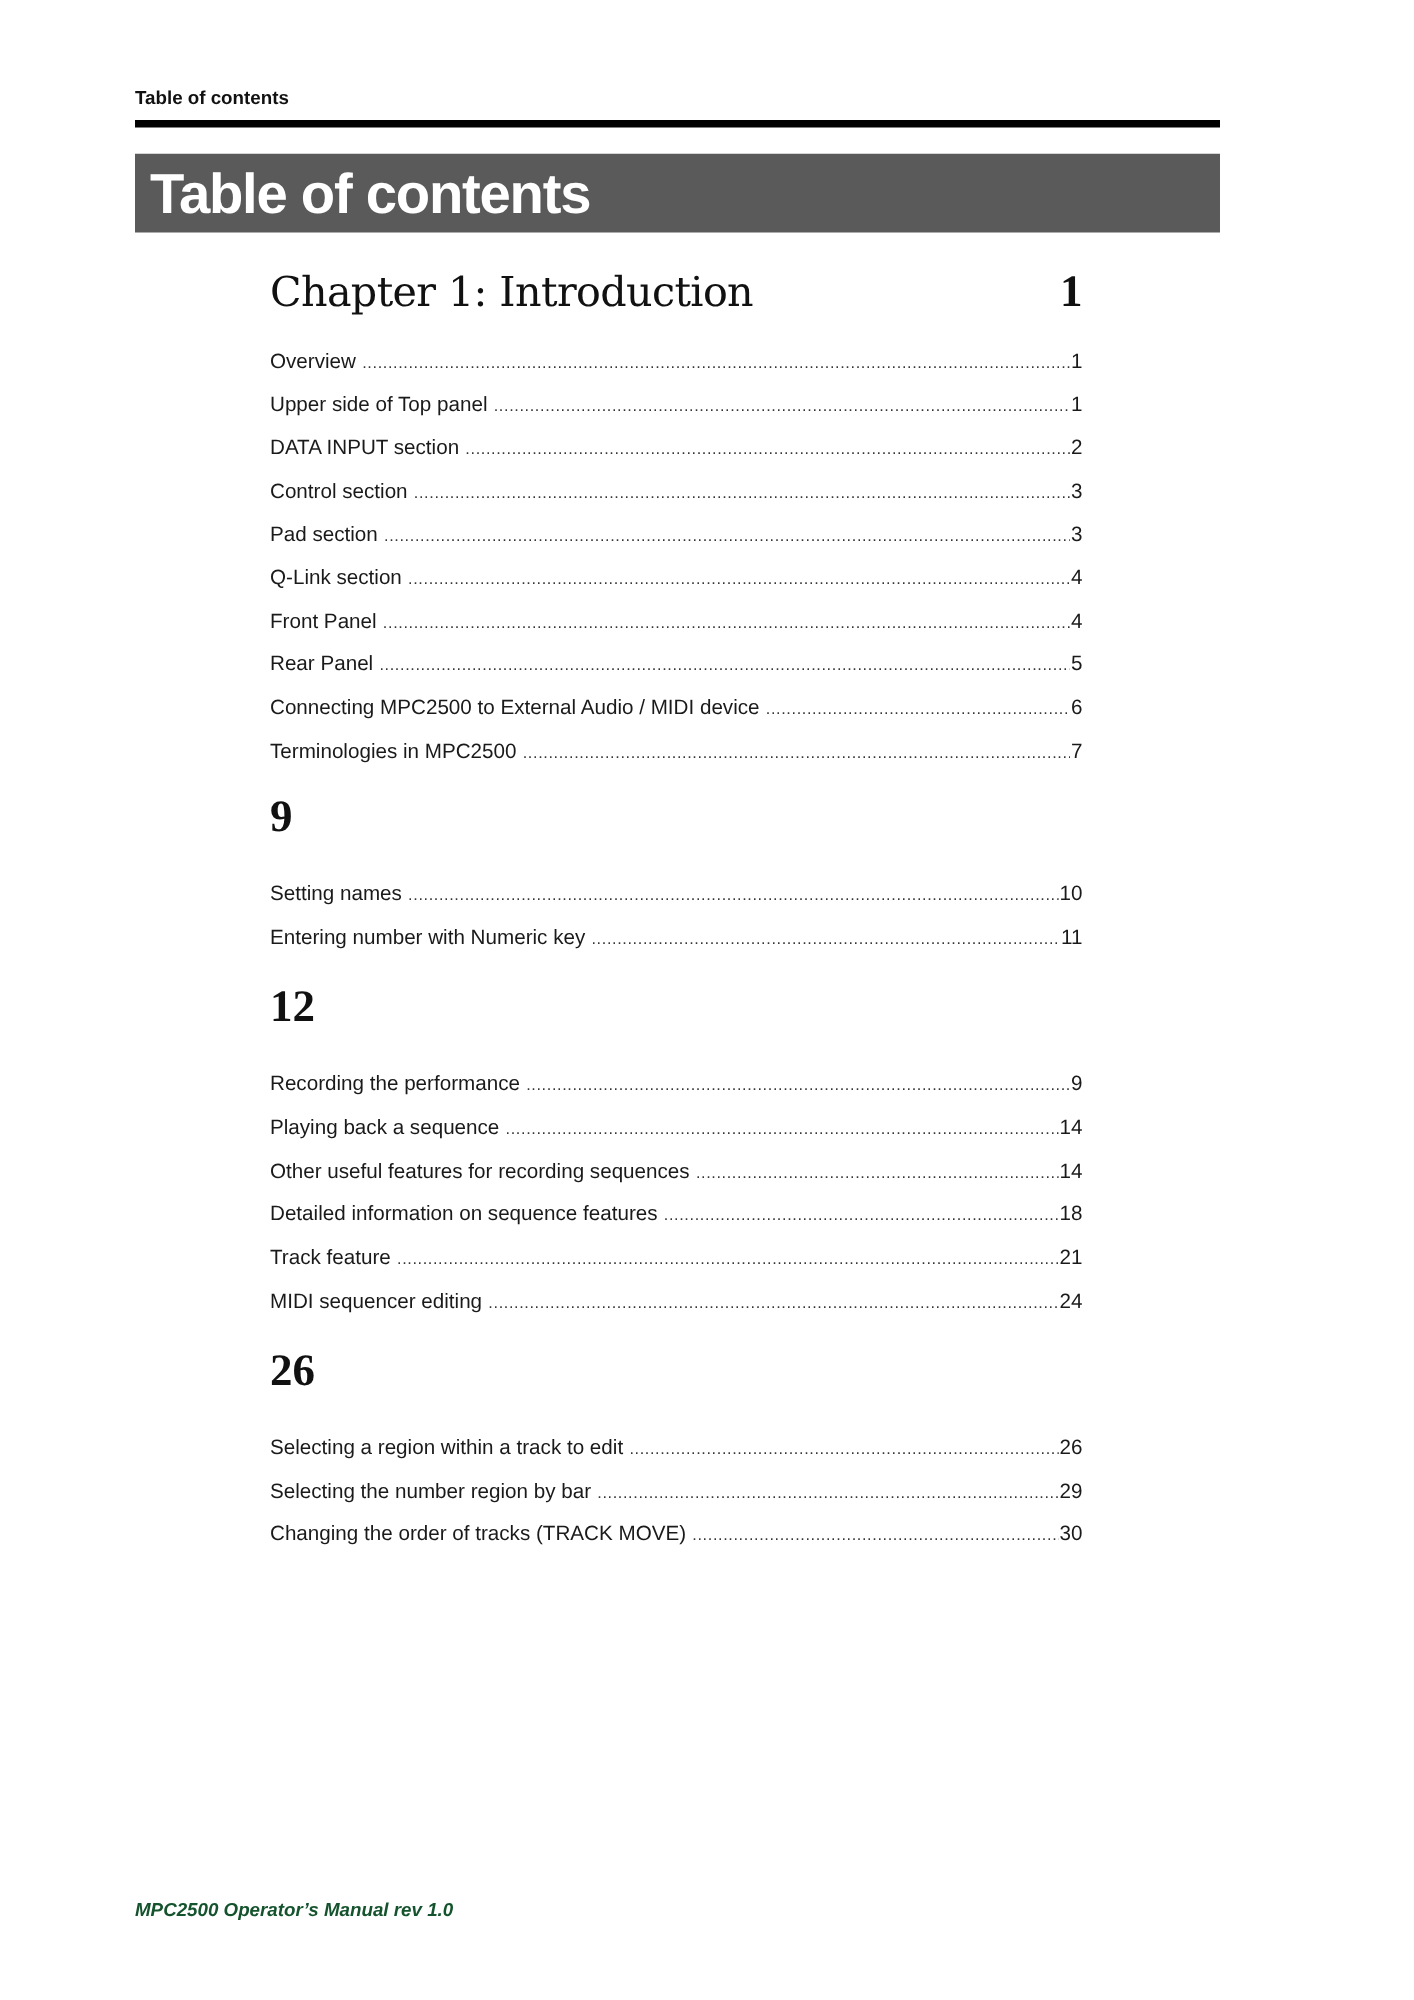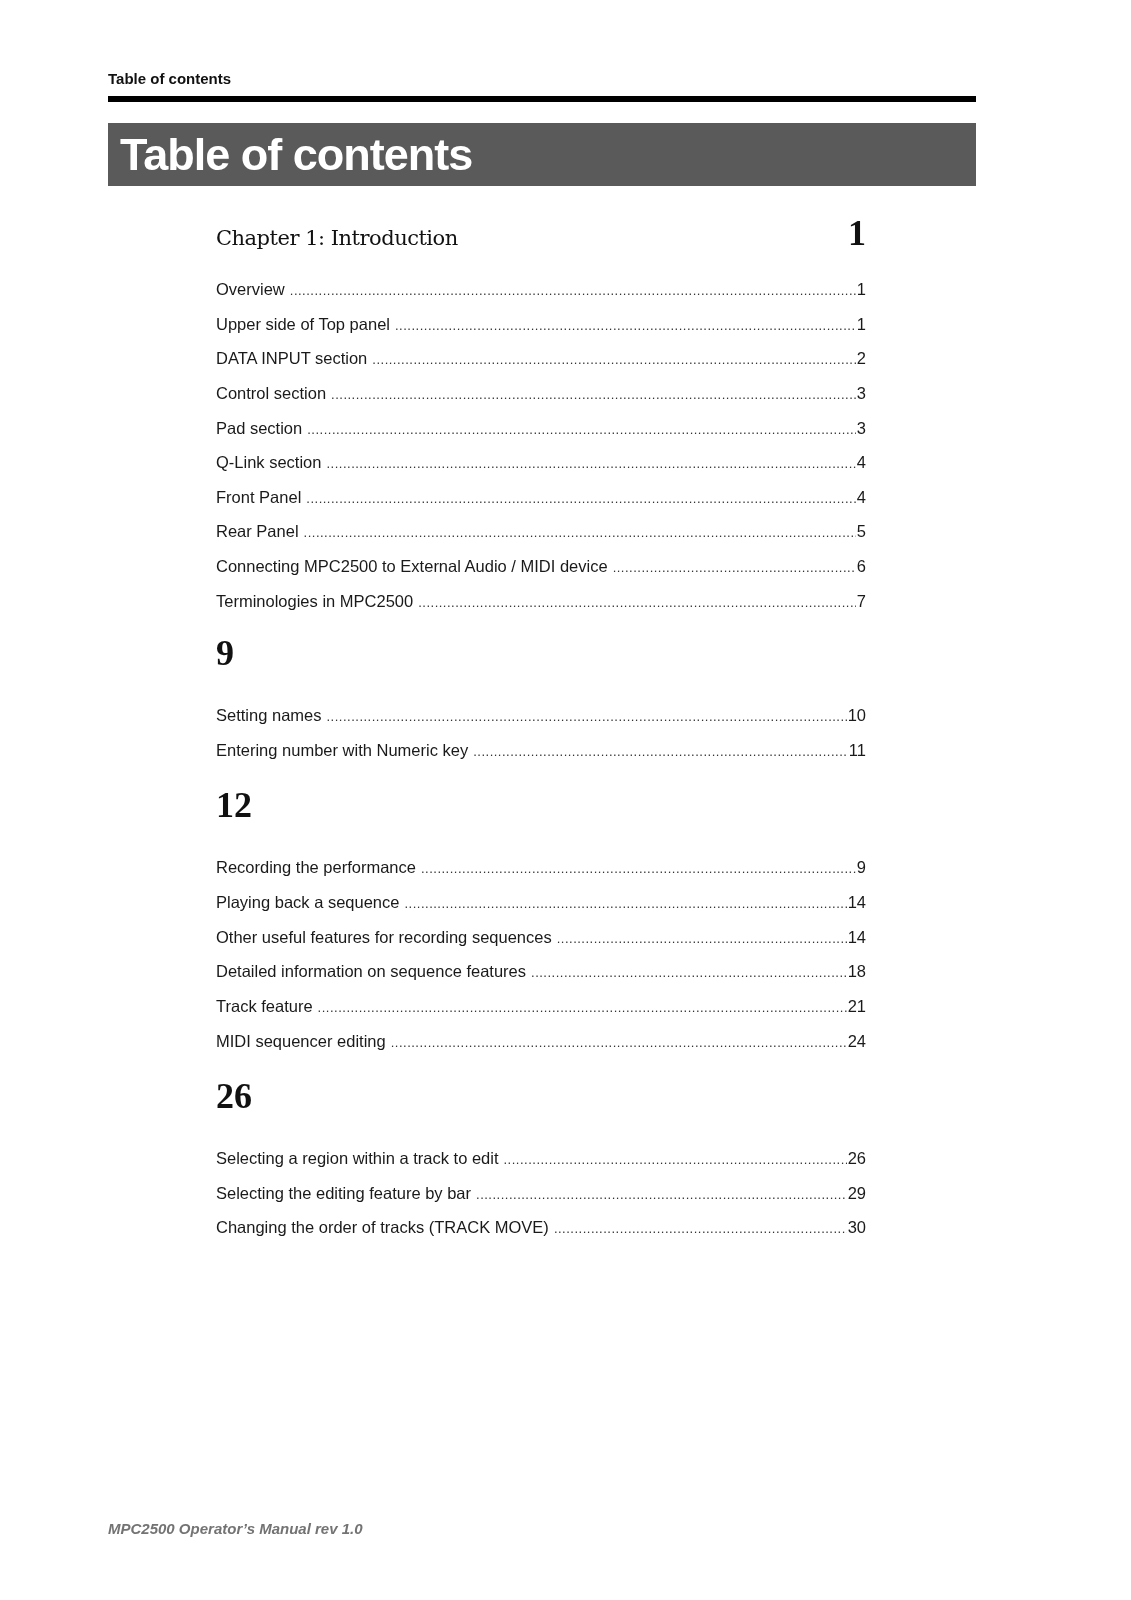--- a/index.html
+++ b/index.html
@@ -17,21 +17,21 @@
     .title-band h1 {
       margin: 0; position: absolute; left: 12px; top: 4px;
       font-family: "Liberation Sans", sans-serif; font-weight: bold; font-size: 45px; letter-spacing: -1px;
       color: #ffffff; line-height: 56px;
     }
     .chapter {
       position: absolute; left: 216px; width: 650px; height: 48px;
       display: flex; justify-content: space-between; align-items: baseline;
     }
     .chapter-title {
-      font-family: "DejaVu Serif", serif; font-size: 21px; color: #111; font-weight: normal;
+      font-family: "DejaVu Serif", serif; font-size: 33px; color: #111; font-weight: normal;
       letter-spacing: -0.5px;
     }
     .chapter-page {
       font-family: "Liberation Serif", serif; font-size: 36px; font-weight: bold; color: #111;
     }
     .entry {
       position: absolute; left: 216px; width: 650px; height: 22px;
       display: flex; align-items: baseline;
       font-family: "Liberation Sans", sans-serif; font-size: 16.5px; color: #1a1a1a; justify-content: space-between;
     }
@@ -39,21 +39,21 @@
     .entry-leader {
       flex: 1; overflow: hidden; white-space: nowrap; color: #333;
       font-size: 13px; letter-spacing: 0.5px;
     }
     .entry-leader::before {
       content: "................................................................................................................................................................................................................";
     }
     .entry-page { white-space: nowrap; padding-left: 1px; }
     .footer {
       position: absolute; left: 108px; top: 1520px;
-      font-family: "Liberation Sans", sans-serif; font-weight: bold; font-style: italic; font-size: 15px; color: #737373;
+      font-family: "Liberation Sans", sans-serif; font-weight: bold; font-style: italic; font-size: 15px; color: #14532d;
     }
   </style>
 </head>
 <body>
 
 <div class="running-header">Table of contents</div>
 <div class="header-rule"></div>
 
 <div class="title-band">
   <h1>Table of contents</h1>
@@ -164,21 +164,21 @@
 
 <div class="chapter" style="top:1075px">
   <span class="chapter-page">26</span>
 </div>
 <div class="entry" style="top:1149px">
     <span class="entry-label">Selecting a region within a track to edit</span>
     <span class="entry-leader"></span>
     <span class="entry-page">26</span>
   </div>
 <div class="entry" style="top:1184px">
-    <span class="entry-label">Selecting the editing feature by bar</span>
+    <span class="entry-label">Selecting the number region by bar</span>
     <span class="entry-leader"></span>
     <span class="entry-page">29</span>
   </div>
 <div class="entry" style="top:1218px">
     <span class="entry-label">Changing the order of tracks (TRACK MOVE)</span>
     <span class="entry-leader"></span>
     <span class="entry-page">30</span>
   </div>
 
 <div class="footer">MPC2500 Operator’s Manual rev 1.0</div>

